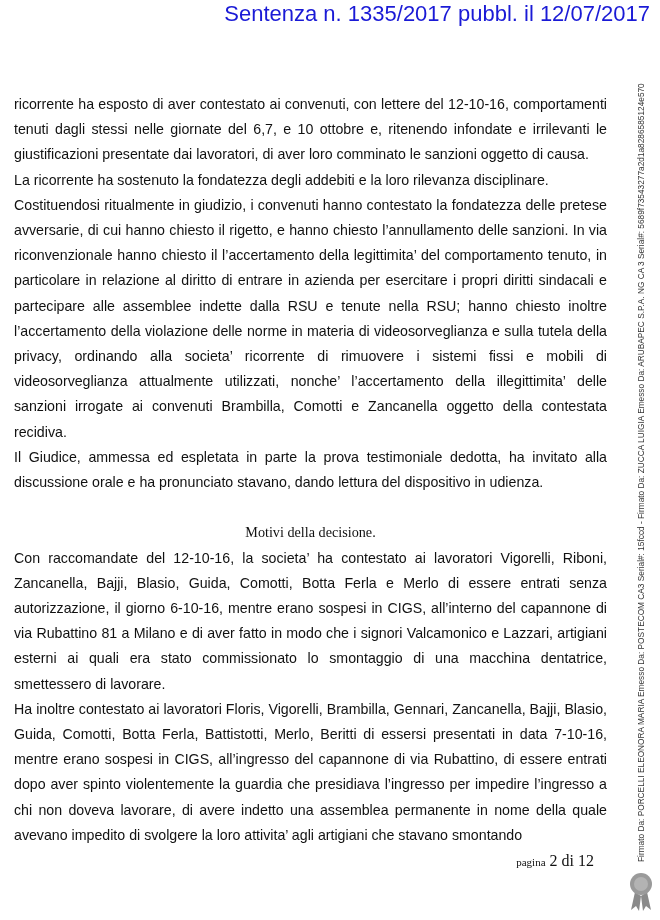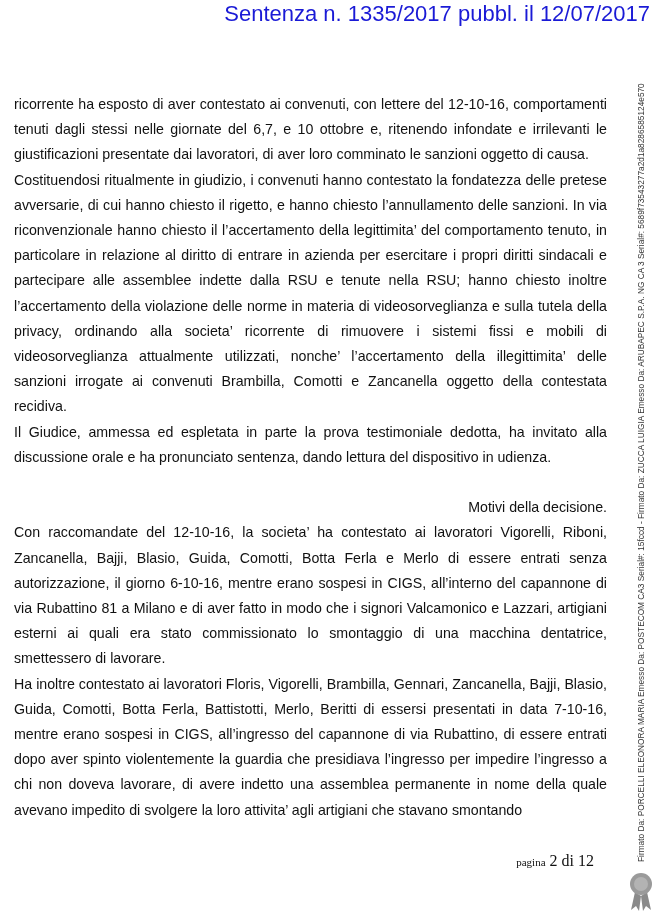--- a/index.html
+++ b/index.html
@@ -12,21 +12,21 @@
   .header div { white-space: nowrap; }
   .body-text {
     position: absolute; left: 14px; top: 56px; width: 593px;
     font-family: "Liberation Sans", sans-serif; font-size: 14.2px;
     line-height: 25.2px; color: #111;
     text-align: justify;
     margin-top: 36px;
   }
   .body-text p { margin: 0; }
   .blank { height: 25.2px; }
-  .section-title { text-align: right; }
+  .section-title { text-align: center; font-family: Liberation Serif, serif; }
   .page-number {
     position: absolute; right: 66px; top: 852px;
     font-family: "Liberation Serif", serif; color: #111; font-size: 16px;
   }
   .page-number .small { font-size: 11px; }
   .sidebar-sig {
     position: absolute; left: 636px; top: 862px; transform-origin: 0 0;
     transform: rotate(-90deg);
     font-family: "Liberation Sans", sans-serif; font-size: 8.3px; color: #333;
     white-space: nowrap; width: 790px;
@@ -35,22 +35,23 @@
 </style>
 </head>
 <body>
 
 <div class="header">
   <div>Sentenza n. 1335/2017 pubbl. il 12/07/2017</div>
 </div>
 
 <div class="body-text">
   <p>ricorrente ha esposto di aver contestato ai convenuti, con lettere del 12-10-16, comportamenti tenuti dagli stessi nelle giornate del 6,7, e 10 ottobre e, ritenendo infondate e irrilevanti le giustificazioni presentate dai lavoratori, di aver loro comminato le sanzioni oggetto di causa.</p>
+  <p>La ricorrente ha sostenuto la fondatezza degli addebiti e la loro rilevanza disciplinare.</p>
   <p>Costituendosi ritualmente in giudizio, i convenuti hanno contestato la fondatezza delle pretese avversarie, di cui hanno chiesto il rigetto, e hanno chiesto l’annullamento delle sanzioni.  In via riconvenzionale hanno chiesto il l’accertamento della legittimita’ del comportamento tenuto, in particolare in relazione al diritto di entrare in azienda per esercitare i propri diritti sindacali e partecipare alle assemblee indette dalla RSU e tenute nella RSU; hanno chiesto inoltre l’accertamento della violazione delle norme in materia di videosorveglianza e sulla tutela della privacy, ordinando alla societa’ ricorrente di rimuovere i sistemi fissi e mobili di videosorveglianza attualmente utilizzati, nonche’ l’accertamento della illegittimita’ delle sanzioni irrogate ai convenuti Brambilla, Comotti e Zancanella oggetto della contestata recidiva.</p>
-  <p>Il Giudice, ammessa ed espletata in parte la prova testimoniale dedotta, ha invitato alla discussione orale e ha pronunciato sentenza, dando lettura del dispositivo in udienza.</p>
+  <p>Il Giudice, ammessa ed espletata in parte la prova testimoniale dedotta, ha invitato alla discussione orale e ha pronunciato stavano, dando lettura del dispositivo in udienza.</p>
   <div class="blank"></div>
   <p class="section-title">Motivi della decisione.</p>
   <p>Con raccomandate del 12-10-16, la societa’ ha contestato ai lavoratori Vigorelli, Riboni, Zancanella, Bajji, Blasio, Guida, Comotti, Botta Ferla e Merlo di essere entrati senza autorizzazione, il giorno 6-10-16, mentre erano sospesi in CIGS, all’interno del capannone di via Rubattino 81 a Milano e di aver fatto in modo che i signori Valcamonico e Lazzari, artigiani esterni ai quali era stato commissionato lo smontaggio di una macchina dentatrice, smettessero di lavorare.</p>
   <p>Ha inoltre contestato ai lavoratori Floris, Vigorelli, Brambilla, Gennari, Zancanella, Bajji, Blasio, Guida, Comotti, Botta Ferla, Battistotti, Merlo, Beritti di essersi presentati in data 7-10-16, mentre erano sospesi in CIGS, all’ingresso del capannone di via Rubattino, di essere entrati dopo aver spinto violentemente la guardia che presidiava l’ingresso per impedire l’ingresso a chi non doveva lavorare, di avere indetto una assemblea permanente in nome della quale avevano impedito di svolgere la loro attivita’ agli artigiani che stavano smontando</p>
 </div>
 
 <div class="page-number">
   <span class="small">pagina</span>
   <span>2</span>
   <span>di</span>

